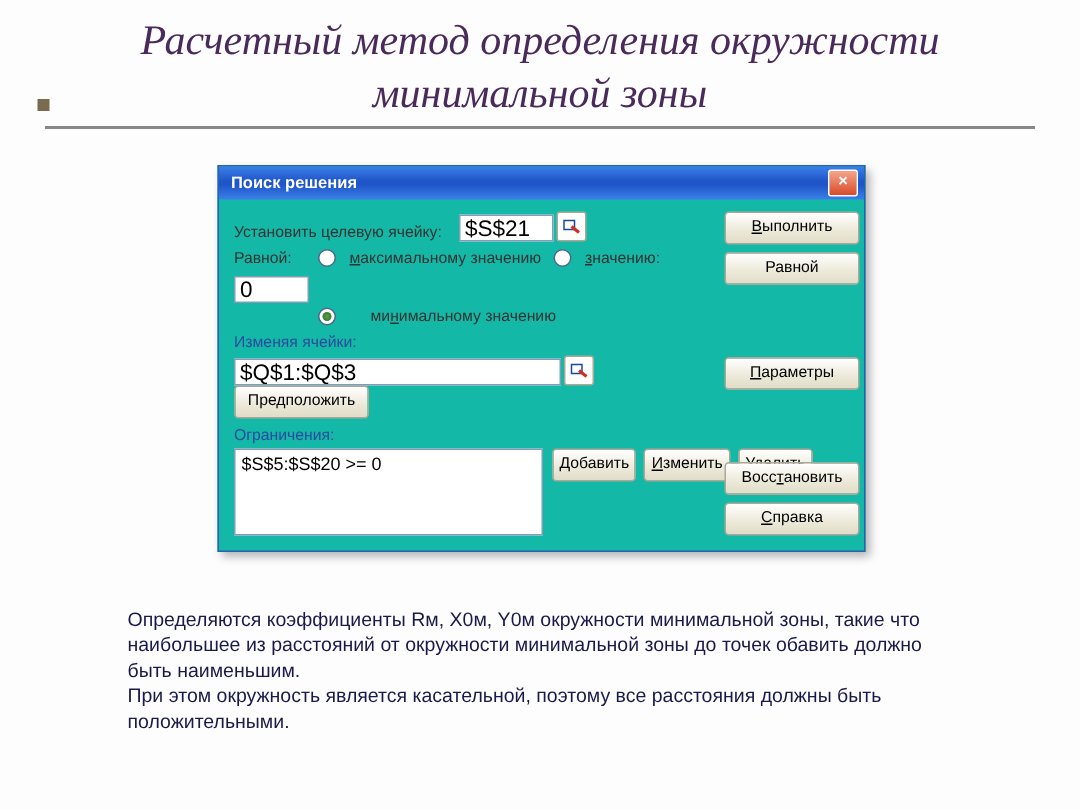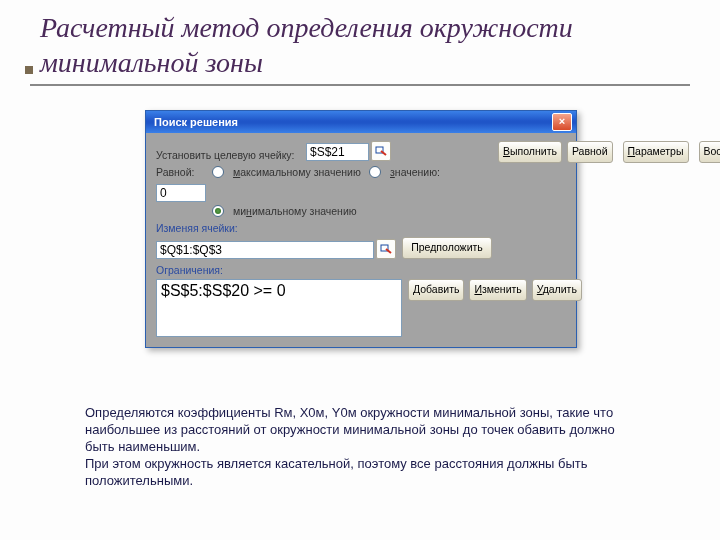--- a/index.html
+++ b/index.html
@@ -14,38 +14,39 @@
   }
   .bullet {
     position: absolute;
     left: 25px;
     top: 66px;
     width: 8px;
     height: 8px;
     background: #7a6a50;
   }
   .title {
+    text-align: center;
     font-size: 28px;
     color: #4a2a5a;
     font-style: italic;
     font-family: 'Times New Roman', serif;
     padding: 10px 40px 0 40px;
     line-height: 1.25;
   }
   .hr {
     border: none;
     border-top: 2px solid #888;
     margin: 4px 30px 10px 30px;
   }
   .dialog {
     position: absolute;
     left: 145px;
     top: 110px;
     width: 430px;
-    background: #a3a3a3;
+    background: #14b8a6;
     border: 1px solid #2b5fb0;
     box-shadow: 3px 3px 6px rgba(0,0,0,0.3);
     font-family: Tahoma, sans-serif;
     font-size: 10.5px;
   }
   .titlebar {
     height: 22px;
     background: linear-gradient(to bottom,#3a80e8 0%,#1f55c8 45%,#1f55c8 55%,#3a80e8 100%);
     color: #fff;
     display: flex;
@@ -69,32 +70,32 @@
     font-weight: bold;
   }
   .dlg-body {
     display: flex;
     padding: 8px 8px 10px 10px;
   }
   .dlg-left { flex: 1; }
   .dlg-right {
     width: 85px;
     display: flex;
-    flex-direction: row;
+    flex-direction: column;
     gap: 5px;
     padding-left: 6px;
   }
   .row { display: flex; align-items: flex-end; margin-bottom: 5px; flex-wrap: wrap; }
   .lbl { color: #333; }
   .field {
     background: #fff;
     border: 1px solid #7f9db9;
     height: 16px;
     padding: 0 3px;
-    font-size: 12px;
+    font-size: 15px;
     font-family: Tahoma, sans-serif;
   }
   .refbtn {
     width: 18px;
     height: 18px;
     background: #fdfdfb;
     border: 1px solid #aca899;
     border-radius: 2px;
     display: inline-flex;
     align-items: center;
@@ -119,24 +120,24 @@
     background: #fff; display: inline-block; margin-right: 3px; position: relative; flex-shrink:0;
   }
   .radio.sel::after {
     content: ""; position: absolute; left: 2px; top: 2px; width: 6px; height: 6px;
     background: radial-gradient(circle,#5aa04a,#2d6a1e); border-radius: 50%;
   }
   .group-lbl { color: #2a4aa0; margin: 4px 0 3px 0; }
   .listfield {
     background: #fff;
     border: 1px solid #7f9db9;
-    width: 246px;
+    width: 206px;
     height: 58px;
     padding: 2px 4px;
-    font-size: 16px;
+    font-size: 12px;
     font-family: Tahoma, sans-serif;
     box-sizing: border-box;
     overflow: hidden;
   }
   .constraints-row { display: flex; align-items: flex-start; gap: 6px; }
   .constraints-btns { display:flex; flex-direction:row; gap:5px; width:84px;}
   .bottom-text {
     position: absolute;
     left: 85px;
     top: 405px;
@@ -177,21 +178,21 @@
 
       <div class="row" style="gap:6px">
         <span class="lbl" style="width:50px">Равной:</span>
         <span class="radio"></span>
         <span class="lbl" style="width:130px"><u class="hot">м</u>аксимальному значению</span>
         <span class="radio"></span>
         <span class="lbl" style="width:55px"><u class="hot">з</u>начению:</span>
         <input class="field" style="width: 42px;" value="0">
       </div>
 
-      <div class="row" style="margin-left:56px;gap:6px;margin-top:-2px">
+      <div class="row" style="margin-left:56px;gap:20px;margin-top:-2px">
         <span class="radio sel"></span>
         <span class="lbl">ми<u class="hot">н</u>имальному значению</span>
       </div>
 
       <div class="group-lbl">Изменяя ячейки:</div>
       <div class="row">
         <input class="field" style="width: 210px;" value="$Q$1:$Q$3">
         <span class="refbtn">
           <svg width="12" height="10">
               <rect x="1" y="1" width="7" height="6" fill="#fff" stroke="#1a4aa0"></rect>

